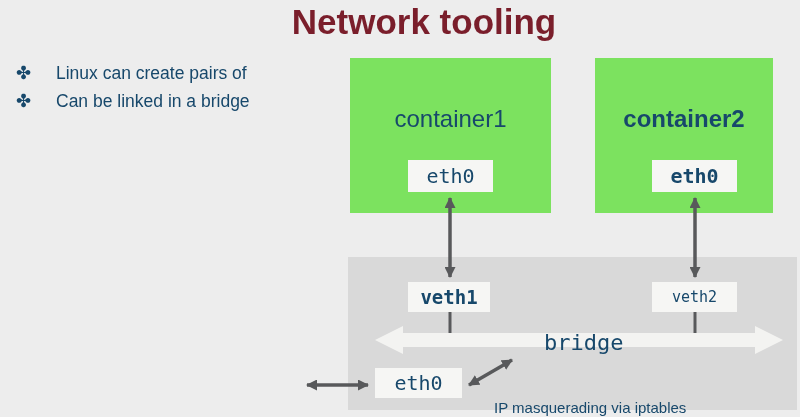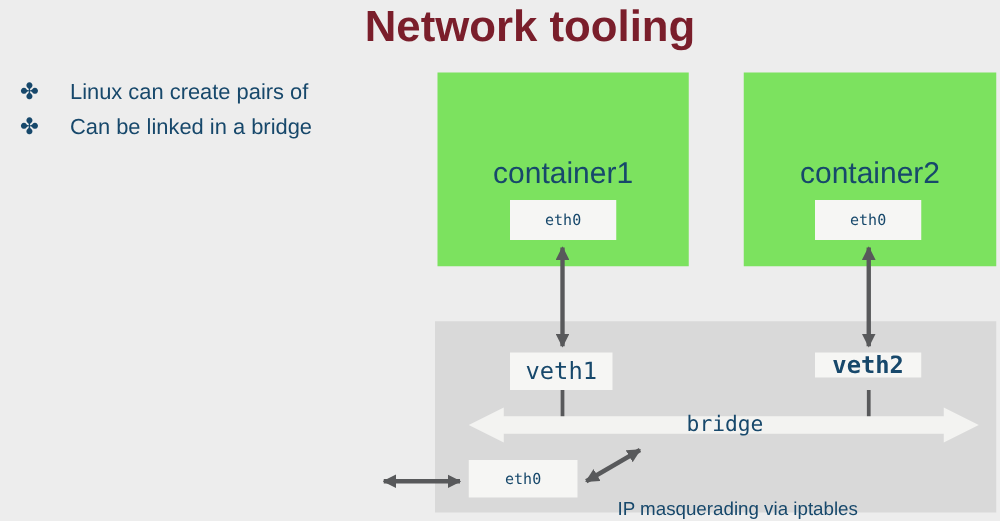--- a/index.html
+++ b/index.html
@@ -19,34 +19,34 @@
   .bullet-icon{
     width:24px;flex:0 0 24px;margin-right:16px;font-size:18px;line-height:28px;
     color:var(--navy,#17486b);text-align:left;
   }
   .bullet-lines{color:var(--navy,#17486b);font-weight:400;font-size:17.5px;line-height:28px;}
   .container-box{
     position:absolute;top:58px;height:155px;background:var(--green,#7ce25f);
   }
   .container-label{
     position:absolute;top:47px;left:0;width:100%;text-align:center;
-    font-size:24px;color:var(--navy,#17486b);margin-top:20px;
+    font-size:24px;color:var(--navy,#17486b);
   }
   .chip{
     position:absolute;display:flex;align-items:center;justify-content:center;
     background:var(--chip,#f6f6f4);color:var(--navy,#17486b);
-    font-family:"DejaVu Sans Mono",monospace;font-size:12px;z-index:3;
+    font-family:"DejaVu Sans Mono",monospace;font-size:20px;z-index:3;
   }
   .panel{
     position:absolute;left:348px;top:257px;width:449px;height:153px;
     background:var(--panel,#d9d9d9);
   }
   .bridge-label{
     position:absolute;left:544px;top:330px;width:72px;text-align:center;
-    font-family:"DejaVu Sans Mono",monospace;font-size:17px;
+    font-family:"DejaVu Sans Mono",monospace;font-size:22px;
     color:var(--navy,#17486b);z-index:4;
   }
   .masq-note{
     position:absolute;left:494px;top:399px;font-size:15px;
     color:var(--navy,#17486b);z-index:4;
   }
   svg.overlay{position:absolute;left:0;top:0;z-index:2;pointer-events:none;}
   .arrow-line{stroke:var(--arrow,#58595b);stroke-width:3.5;}
   .plain-line{stroke:var(--arrow,#58595b);stroke-width:3;}
   .arrow-head{fill:var(--arrow,#58595b);}
@@ -74,27 +74,27 @@
     </div>
   </div>
 
   <div class="panel"></div>
 
   <div class="container-box" style="left:350px;width:201px;">
     <div class="container-label">container1</div>
     <div class="chip" style="left:58px;top:102px;width:85px;height:32px;">eth0</div>
   </div>
 
-  <div class="container-box" style="left:595px;width:202px;">
+  <div class="container-box" style="left:595px;width:178px;font-weight:bold;">
     <div class="container-label">container2</div>
     <div class="chip" style="left:57px;top:102px;width:85px;height:32px;">eth0</div>
   </div>
 
-  <div class="chip" style="left:408px;top:282px;width:82px;height:30px;font-size:19px;">veth1</div>
-  <div class="chip" style="left:652px;top:282px;width:85px;height:20px;font-size:19px;font-weight:bold;">veth2</div>
+  <div class="chip" style="left:408px;top:282px;width:82px;height:30px;font-size:19px;font-weight:bold;">veth1</div>
+  <div class="chip" style="left:652px;top:282px;width:85px;height:30px;font-size:15px;">veth2</div>
 
   <div class="chip" style="left:375px;top:368px;width:87px;height:30px;">eth0</div>
 
   <div class="bridge-label">bridge</div>
   <div class="masq-note">IP masquerading via iptables</div>
 
   <svg class="overlay" width="800" height="417" viewBox="0 0 800 417">
     <defs>
       <marker id="ah" markerWidth="11" markerHeight="11" refX="10" refY="5.5" orient="auto-start-reverse" markerUnits="userSpaceOnUse">
         <path class="arrow-head" d="M0,0 L11,5.5 L0,11 Z"></path>

